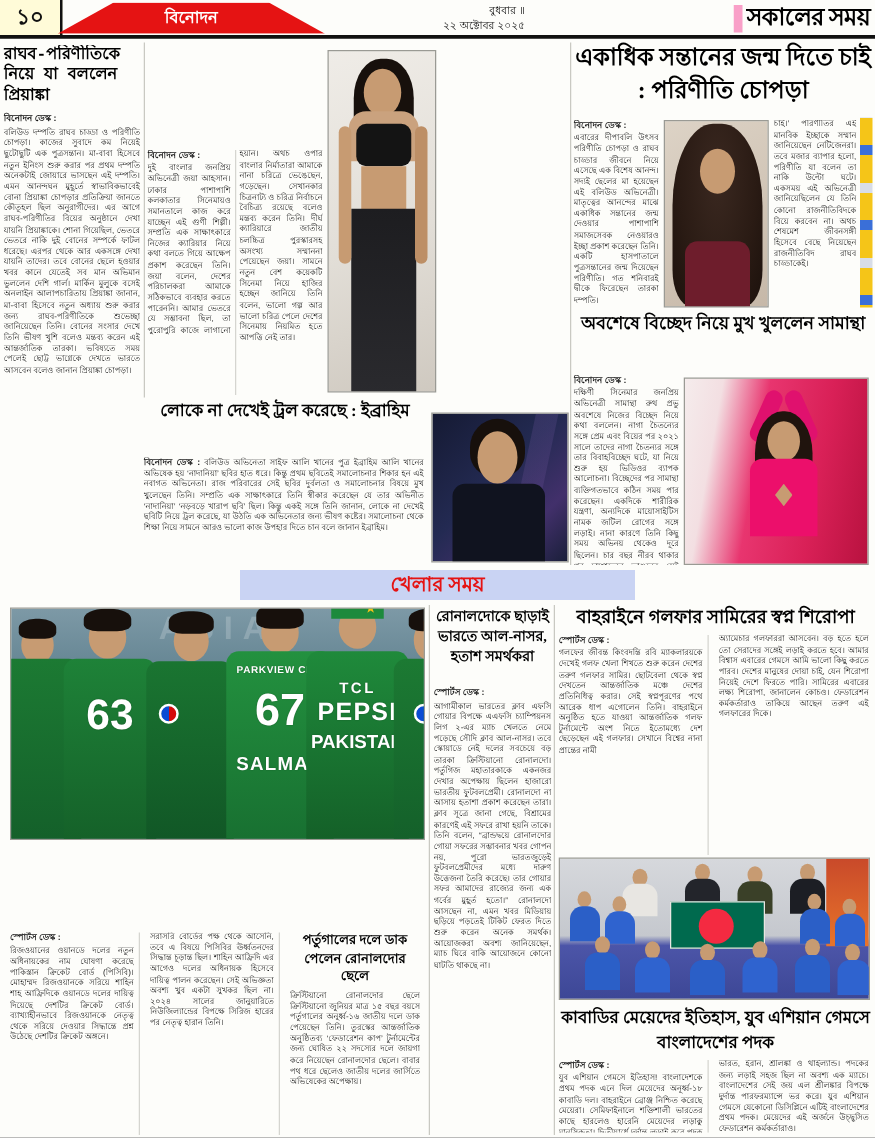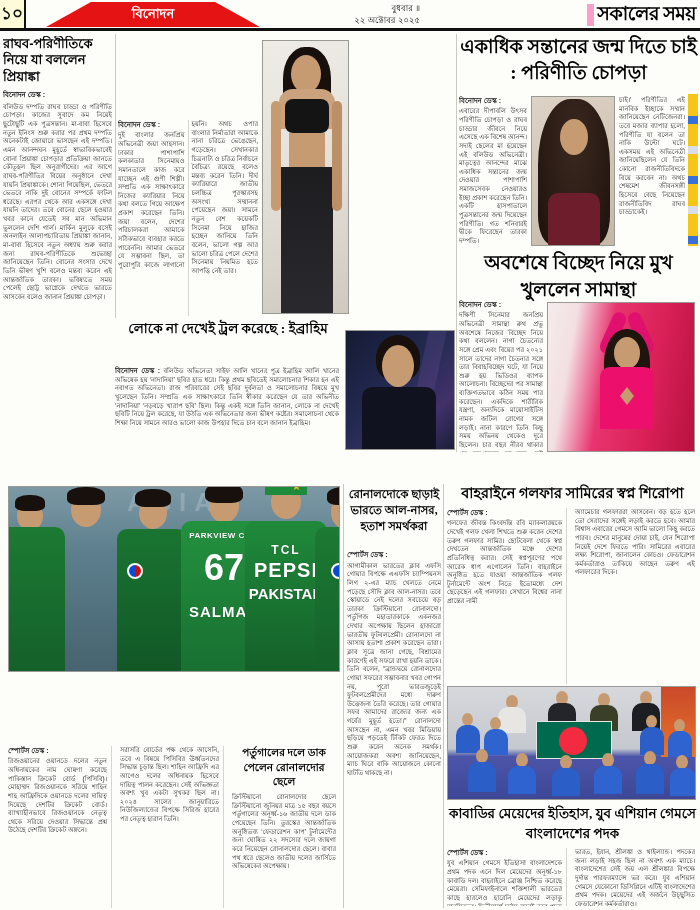--- a/index.html
+++ b/index.html
@@ -3,37 +3,37 @@
 <meta charset="utf-8">
 <style>
   * { margin:0; padding:0; box-sizing:border-box; }
   html,body { background:#888; }
   .page {
     position:relative; width:700px; height:910px; margin:0 auto;
     background:#fdfdfa; overflow:hidden;
     font-family:"Liberation Sans", sans-serif; color:#111;
   }
   
-  .pagenum { position:absolute; left:0; top:0; width:26px; height:28px;
+  .pagenum { position:absolute; left:0; top:0; width:50px; height:28px;
     background:#fffbd8; border-right:2px solid #111;
     font-size:17px; font-weight:bold; display:flex; align-items:center; justify-content:center; }
   .ribbon { position:absolute; left:46px; top:2px; width:214px; height:25px;
     background:#e51313; clip-path:polygon(0 100%, 21% 0, 79% 0, 100% 100%);
     display:flex; align-items:center; justify-content:center;
     color:#fff; font-weight:bold; font-size:13px; }
   .dateblock { position:absolute; left:280px; top:2px; width:140px; height:26px;
     text-align:right; font-size:8.5px; line-height:1.45; }
   .masthead { position:absolute; right:4px; top:1px; height:27px; display:flex; align-items:center; }
   .masthead .bar { width:7px; height:22px; background:#f9a0c8; margin-right:3px; }
   .masthead .word { font-size:19px; font-weight:bold; letter-spacing:-0.5px; color:#000;
     font-family:"Liberation Serif", serif; }
   .hrule { position:absolute; left:0; top:28px; width:700px; height:3px; background:#111; }
   
   .hl { font-family:"Liberation Serif", serif; font-weight:bold; color:#000; text-align:center; }
-  .hl-left { font-family:Liberation Sans, sans-serif; font-weight:bold; color:#000; text-align:left; }
+  .hl-left { font-family:Liberation Mono, monospace; font-weight:bold; color:#000; text-align:left; }
   .byline { font-size:7px; font-weight:bold; margin-bottom:2px; }
   .body-text { font-size:6.5px; line-height:1.33; text-align:justify; color:#1c1c1c; }
   .cols2 { column-count:2; column-gap:7px; column-rule:1px solid #d5d5d0; }
   .vrule { position:absolute; width:1px; background:#c9c9c2; }
   .photo { position:absolute; overflow:hidden; border:1px solid #9a9a94; }
   
   .sports-banner { position:absolute; left:192px; top:456px; width:316px; height:24px;
     background:#c9d3f3; display:flex; align-items:center; justify-content:center;
     color:#e51313; font-weight:bold; font-size:16px; font-family:"Liberation Serif", serif; }
   
@@ -114,45 +114,51 @@
     </div>
     <div class="photo" style="left:72px; top:62px; width:84px; height:150px; background:linear-gradient(150deg,#ddd3c6,#c6b8a8);">
       <div style="position:absolute; left:6px; top:2px; width:72px; height:146px; background:radial-gradient(ellipse at 50% 30%, #3a2820 0%, #2a1b14 60%, #1c110c 100%); border-radius:45% 45% 20% 20%;"></div>
       <div class="head" style="left:28px; top:22px; width:28px; height:36px;"></div>
       <div class="torso" style="left:16px; top:96px; width:52px; height:54px; background:#6e1d2c;"></div>
     </div>
     <div class="body-text" style="position:absolute; left:160px; top:62px; width:66px; height:150px; overflow:hidden;">চাই।’ পরিণীতির এই মানবিক ইচ্ছাকে সম্মান জানিয়েছেন নেটিজেনরা। তবে মজার ব্যাপার হলো, পরিণীতি যা বলেন তা নাকি উল্টো ঘটে। একসময় এই অভিনেত্রী জানিয়েছিলেন যে তিনি কোনো রাজনীতিবিদকে বিয়ে করবেন না। অথচ শেষমেশ জীবনসঙ্গী হিসেবে বেছে নিয়েছেন রাজনীতিবিদ রাঘব চাড্ডাকেই।</div>
 
     <div style="position:absolute; left:229px; top:60px; width:10px; height:152px; background:repeating-linear-gradient(#f5c518 0 22px, #3a6fd8 22px 30px, #f5c518 30px 52px, #d8dde8 52px 60px);"></div>
 
-    <div class="hl" style="position:absolute; left:0; top:216px; width:239px; font-size:19px; line-height:1.4;font-family:Liberation Serif, serif;">অবশেষে বিচ্ছেদ নিয়ে মুখ খুললেন সামান্থা</div>
+    <div class="hl" style="position:absolute; left:0; top:216px; width:239px; font-size:14px; line-height:1.4;font-family:Liberation Serif, serif;">অবশেষে বিচ্ছেদ নিয়ে মুখ খুললেন সামান্থা</div>
     <div class="body-text" style="position:absolute; left:0; top:266px; width:84px; height:152px; overflow:hidden;">
       <span class="byline" style="display:block;">বিনোদন ডেস্ক :</span>
       <span>দক্ষিণী সিনেমার জনপ্রিয় অভিনেত্রী সামান্থা রুথ প্রভু অবশেষে নিজের বিচ্ছেদ নিয়ে কথা বললেন। নাগা চৈতন্যের সঙ্গে প্রেম এবং বিয়ের পর ২০২১ সালে তাদের নাগা চৈতন্যর সঙ্গে তার বিবাহবিচ্ছেদ ঘটে, যা নিয়ে শুরু হয় ভিডিওর ব্যাপক আলোচনা। বিচ্ছেদের পর সামান্থা ব্যক্তিগতভাবে কঠিন সময় পার করেছেন। একদিকে শারীরিক যন্ত্রণা, অন্যদিকে মায়োসাইটিস নামক জটিল রোগের সঙ্গে লড়াই। নানা কারণে তিনি কিছু সময় অভিনয় থেকেও দূরে ছিলেন। চার বছর নীরব থাকার পর দাম্পত্যের ভাঙনের সেই কঠিন অভিজ্ঞতা ও কষ্ট নিয়ে খোলামেলা কথা বললেন তিনি। তিনি জানান, বিচ্ছেদের পর থেকেই আর ব্যক্তিগত জীবন নিয়ে প্রকাশ্যে কথা বলেননি, কারণ মানুষের কথা ও ট্রল তাকে আরও বিষণ্ন করে তুলেছিল।</span>
     </div>
     <div class="photo" style="left:88px; top:268px; width:148px; height:150px; background:linear-gradient(100deg,#f5ecec 0%,#f3dfe2 18%,#e8356f 40%,#d92057 70%,#b8123f 100%);">
       <div style="position:absolute; left:58px; top:8px; width:14px; height:44px; background:#e0116e; border-radius:7px; transform:rotate(24deg);"></div>
       <div style="position:absolute; left:86px; top:8px; width:14px; height:44px; background:#e0116e; border-radius:7px; transform:rotate(-24deg);"></div>
       <div class="hair" style="left:56px; top:26px; width:46px; height:70px; border-radius:48% 48% 35% 35%; background:#20140e;"></div>
       <div class="head" style="left:66px; top:34px; width:26px; height:32px;"></div>
       <div class="torso" style="left:52px; top:64px; width:54px; height:62px; background:#ec0f6b;"></div>
       <div style="position:absolute; left:72px; top:84px; width:14px; height:18px; background:#c79b72; clip-path:polygon(50% 0,100% 50%,50% 100%,0 50%);"></div>
       <div style="position:absolute; left:46px; top:126px; width:66px; height:24px; background:#f55892d;"></div>
     </div>
   </div>
 
+  <div class="sports-banner">
+    <span>খেলার সময়</span>
+  </div>
 
   <div class="photo" style="left:8px; top:486px; width:332px; height:186px; background:linear-gradient(180deg,#7d99a6 0%,#5d7f8d 35%,#46636f 100%);">
     <div style="position:absolute; left:0; top:0; width:100%; height:40px; color:#ffffff33; font-weight:bold; font-size:26px; letter-spacing:8px; text-align:center;">ASIA</div>
 
     <div class="head" style="left:8px; top:14px; width:26px; height:30px;"></div>
     <div class="hair" style="left:6px; top:8px; width:30px; height:16px;"></div>
     <div class="torso" style="left:-10px; top:40px; width:66px; height:146px; background:linear-gradient(#1c7a33,#14602a);"></div>
     <div class="head" style="left:62px; top:6px; width:30px; height:34px;"></div>
     <div class="hair" style="left:58px; top:0; width:38px; height:18px;"></div>
+    <div class="torso" style="left:42px; top:40px; width:74px; height:146px; background:linear-gradient(#1e8238,#156129);">
+      <div class="jersey-txt" style="top:26px; font-size:34px;">63</div>
+    </div>
     <div class="head" style="left:130px; top:10px; width:28px; height:32px;"></div>
     <div class="hair" style="left:126px; top:2px; width:36px; height:18px;"></div>
     <div class="torso" style="left:108px; top:42px; width:70px; height:144px; background:linear-gradient(#1a7531,#115726);"></div>
 
     <div class="head" style="left:200px; top:2px; width:30px; height:34px;"></div>
     <div class="hair" style="left:196px; top:-4px; width:38px; height:20px;"></div>
     <div class="torso" style="left:172px; top:34px; width:86px; height:152px; background:linear-gradient(#23913f,#187031);">
       <div class="jersey-txt" style="top:10px; font-size:8px; letter-spacing:.5px;">PARKVIEW CITY</div>
       <div class="jersey-txt" style="top:26px; font-size:36px;">67</div>
       <div class="jersey-txt" style="top:82px; font-size:15px; letter-spacing:1px;">SALMAN</div>

